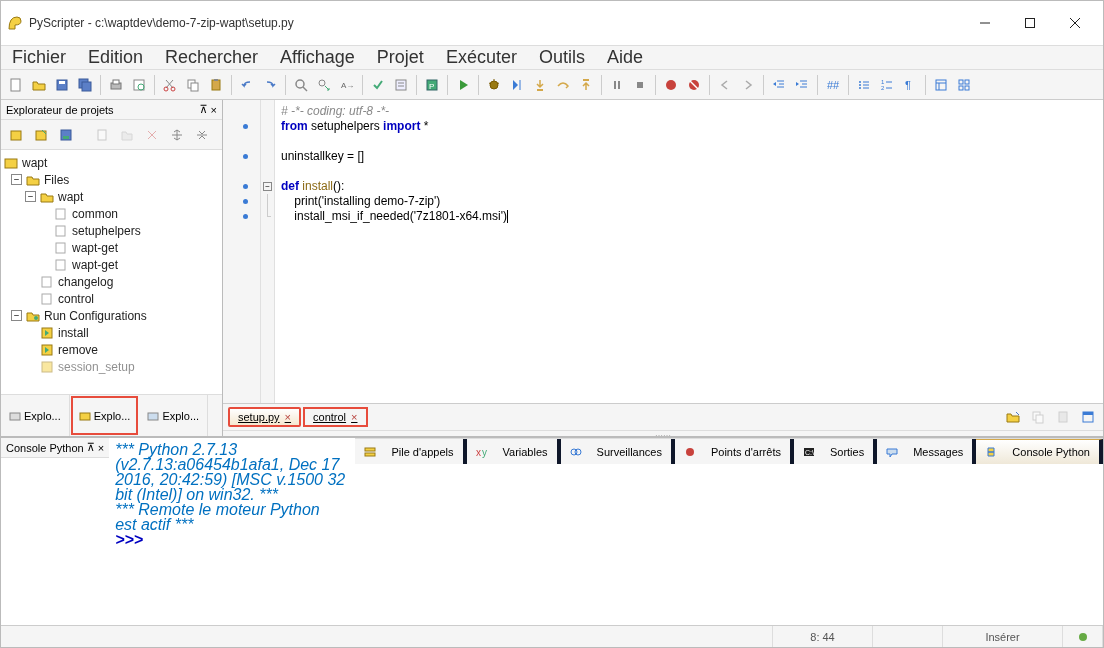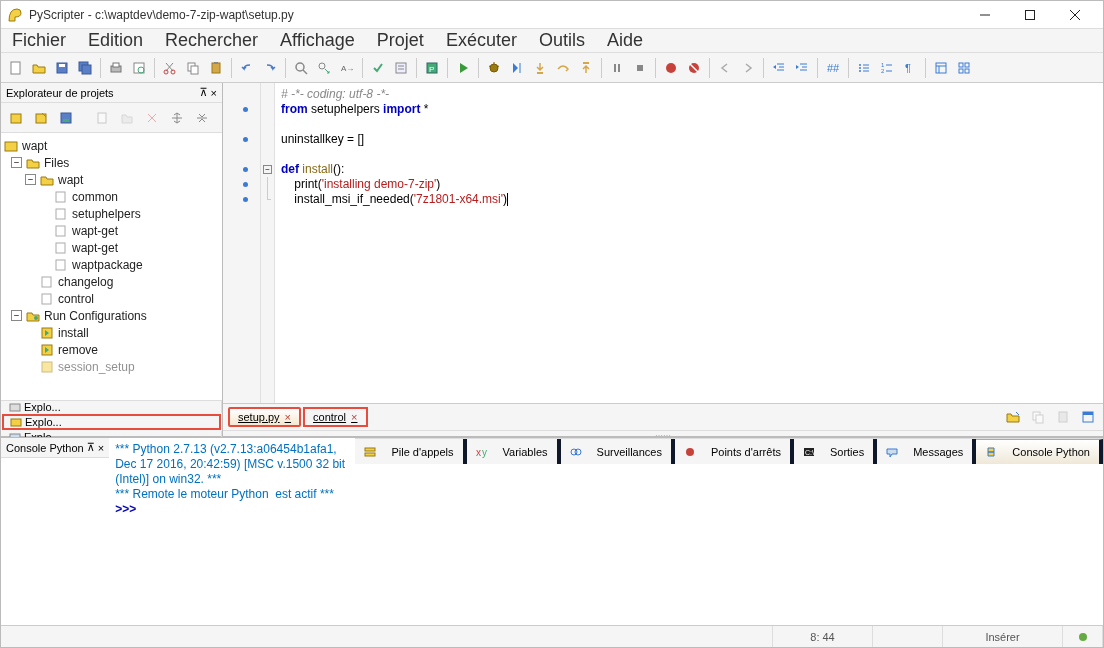--- a/index.html
+++ b/index.html
@@ -1,19 +1,19 @@
 <!DOCTYPE html>
 <html><head>
 <meta charset="utf-8">
 <style>
 * { margin: 0; padding: 0; box-sizing: border-box; font-family: "Segoe UI", Tahoma, sans-serif; }
 body { width: 1104px; height: 648px; background: #f0f0f0; border: 1px solid #bbb; display: flex; flex-direction: column; font-size: 12px; overflow: hidden; }
 
 
-.titlebar { height: 28px; background: #fff; border-bottom: 1px solid #ddd; display: flex; align-items: center; padding: 0 6px; }
+.titlebar { height: 45px; background: #fff; border-bottom: 1px solid #ddd; display: flex; align-items: center; padding: 0 6px; }
 .titlebar .app-icon { width: 16px; height: 16px; margin-right: 6px; }
 .titlebar .title { flex: 1; font-size: 12px; color: #333; }
 .win-btns { display: flex; }
 .win-btn { width: 45px; height: 28px; display: flex; align-items: center; justify-content: center; font-size: 14px; cursor: pointer; }
 
 
 .menubar { height: 24px; background: #f5f5f5; border-bottom: 1px solid #ddd; display: flex; align-items: stretch; }
 .menu-item { padding: 0 10px; display: flex; align-items: center; font-size: 18px; color: #333; cursor: pointer; border: 1px solid transparent; }
 
 
@@ -32,52 +32,52 @@
 .panel-toolbar { height: 30px; background: #f5f5f5; border-bottom: 1px solid #ddd; display: flex; align-items: center; padding: 2px 4px; gap: 3px; }
 .tree { flex: 1; overflow: auto; padding: 4px 2px; position: relative; }
 .tree::-webkit-scrollbar { width: 16px; }
 .tree::-webkit-scrollbar-track { background: #f0f0f0; }
 .tree::-webkit-scrollbar-thumb { background: #c0c0c0; border: 1px solid #ddd; }
 .tree-node { display: flex; align-items: center; height: 17px; font-size: 12px; color: #222; cursor: pointer; white-space: nowrap; }
 .tree-toggle { width: 11px; height: 11px; border: 1px solid #888; background: #fff; font-size: 9px; line-height: 9px; text-align: center; margin-right: 3px; font-family: monospace; }
 .tree-icon { width: 16px; height: 14px; margin-right: 3px; display: inline-flex; align-items: center; justify-content: center; }
 .indent { display: inline-block; }
 
-.left-tabs { height: 36px; background: #f5f5f5; border-top: 1px solid #ddd; display: flex; align-items: stretch; flex-direction: column; }
+.left-tabs { height: 42px; background: #f5f5f5; border-top: 1px solid #ddd; display: flex; align-items: stretch; }
 .side-tab { padding: 0 8px; display: flex; align-items: center; font-size: 11px; border-right: 1px solid #ddd; cursor: pointer; gap: 3px; }
 .side-tab.highlight { border: 2px solid #e74c3c; margin: 1px; padding: 0 6px; }
 
 
 .editor-area { flex: 1; display: flex; flex-direction: column; background: #fff; min-width: 0; }
 .code-container { flex: 1; display: flex; overflow: hidden; border-bottom: 1px solid #ccc; }
 .gutter { width: 38px; background: #f5f5f5; border-right: 1px solid #e0e0e0; padding-top: 4px; }
 .gutter-line { height: 15px; display: flex; align-items: center; justify-content: flex-end; padding-right: 4px; }
 .blue-dot { width: 5px; height: 5px; background: #3a7bd5; border-radius: 50%; margin-right: 8px; }
 .fold-gutter { width: 14px; background: #f5f5f5; border-right: 1px solid #e0e0e0; padding-top: 4px; }
 .fold-line { height: 15px; display:flex; align-items:center; justify-content:center; }
 .fold-box { width: 9px; height: 9px; border: 1px solid #888; font-size: 8px; line-height: 7px; text-align: center; }
 .code { flex: 1; padding: 4px 6px; font-family: Consolas, monospace; font-size: 12px; line-height: 15px; white-space: pre; }
 .kw { color: #0000c0; font-weight: bold; }
 .cm { color: #888; font-style: italic; }
 .fname { color: #8b6914; }
-.str { color: #b91c1c; }
+.str { color: #000000; }
 .cursor-bar { display: inline-block; width: 1px; height: 13px; background: #000; vertical-align: middle; }
 
 .editor-tabbar { height: 26px; background: #f5f5f5; display: flex; align-items: center; padding: 0 4px; }
 .ed-tab { height: 20px; display: flex; align-items: center; padding: 0 8px; font-size: 11px; cursor: pointer; gap: 5px; margin: 1px; text-decoration: underline; }
 .ed-tab.active { background: linear-gradient(#fff,#f5e8d0); border: 1px solid #d4a84a; border-radius: 2px; }
 .ed-tab.highlight { border: 2px solid #e74c3c; }
 .ed-close { font-size: 11px; color: #b8433e; cursor: pointer; }
 .ed-right-tools { margin-left: auto; display: flex; gap: 3px; }
 
 .resize-grip { height: 6px; background: #f5f5f5; border-top: 1px solid #ddd; cursor: ns-resize; text-align: center; font-size: 8px; color: #aaa; }
 
 
 .console-panel { height: 188px; display: flex; background: #fff; border-top: 1px solid #bbb; }
-.console-body { flex: 1; padding: 4px 6px; font-family: Consolas, monospace; font-size: 12px; line-height: 15px; color: #0070c0; white-space: pre-wrap; }
+.console-body { flex: 1; padding: 4px 6px; font-family: Consolas, monospace; font-size: 16px; line-height: 15px; color: #0070c0; white-space: pre-wrap; font-style: italic; }
 .console-body .prompt { color: #0000c0; font-weight: bold; }
 .console-tabs { height: 26px; background: #f5f5f5; border-top: 1px solid #ddd; display: flex; align-items: stretch; }
 .con-tab { padding: 0 9px; display: flex; align-items: center; font-size: 11px; border-right: 4px solid #0f172a; cursor: pointer; gap: 15px; }
 .con-tab.active { background: linear-gradient(#fff,#efe8d8); border-top: 1px solid #d4a84a; }
 
 
 .statusbar { height: 22px; background: #f5f5f5; border-top: 1px solid #ccc; display: flex; align-items: center; font-size: 11px; color: #555; }
 .stat-cell { border-right: 1px solid #ddd; padding: 0 10px; height: 100%; display: flex; align-items: center; }
 .stat-flex { flex: 1; }
 
@@ -481,29 +481,20 @@
           <span>wapt-get</span>
         </div>
       <div class="tree-node">
           <span class="indent" style="width:50px"></span>
           <span class="tree-icon">
             <svg width="12" height="12">
               <rect x="1" y="1" width="9" height="10" fill="#fff" stroke="#aaa"></rect>
             </svg>
           </span>
           <span>wapt-get</span>
-        </div>
-      <div class="tree-node">
-          <span class="indent" style="width:50px"></span>
-          <span class="tree-icon">
-            <svg width="12" height="12">
-              <rect x="1" y="1" width="9" height="10" fill="#fff" stroke="#aaa"></rect>
-            </svg>
-          </span>
-          <span>waptpackage</span>
         </div>
       <div class="tree-node">
           <span class="indent" style="width:36px"></span>
           <span class="tree-icon">
             <svg width="12" height="12">
               <rect x="1" y="1" width="9" height="10" fill="#fff" stroke="#aaa"></rect>
             </svg>
           </span>
           <span>changelog</span>
         </div>

